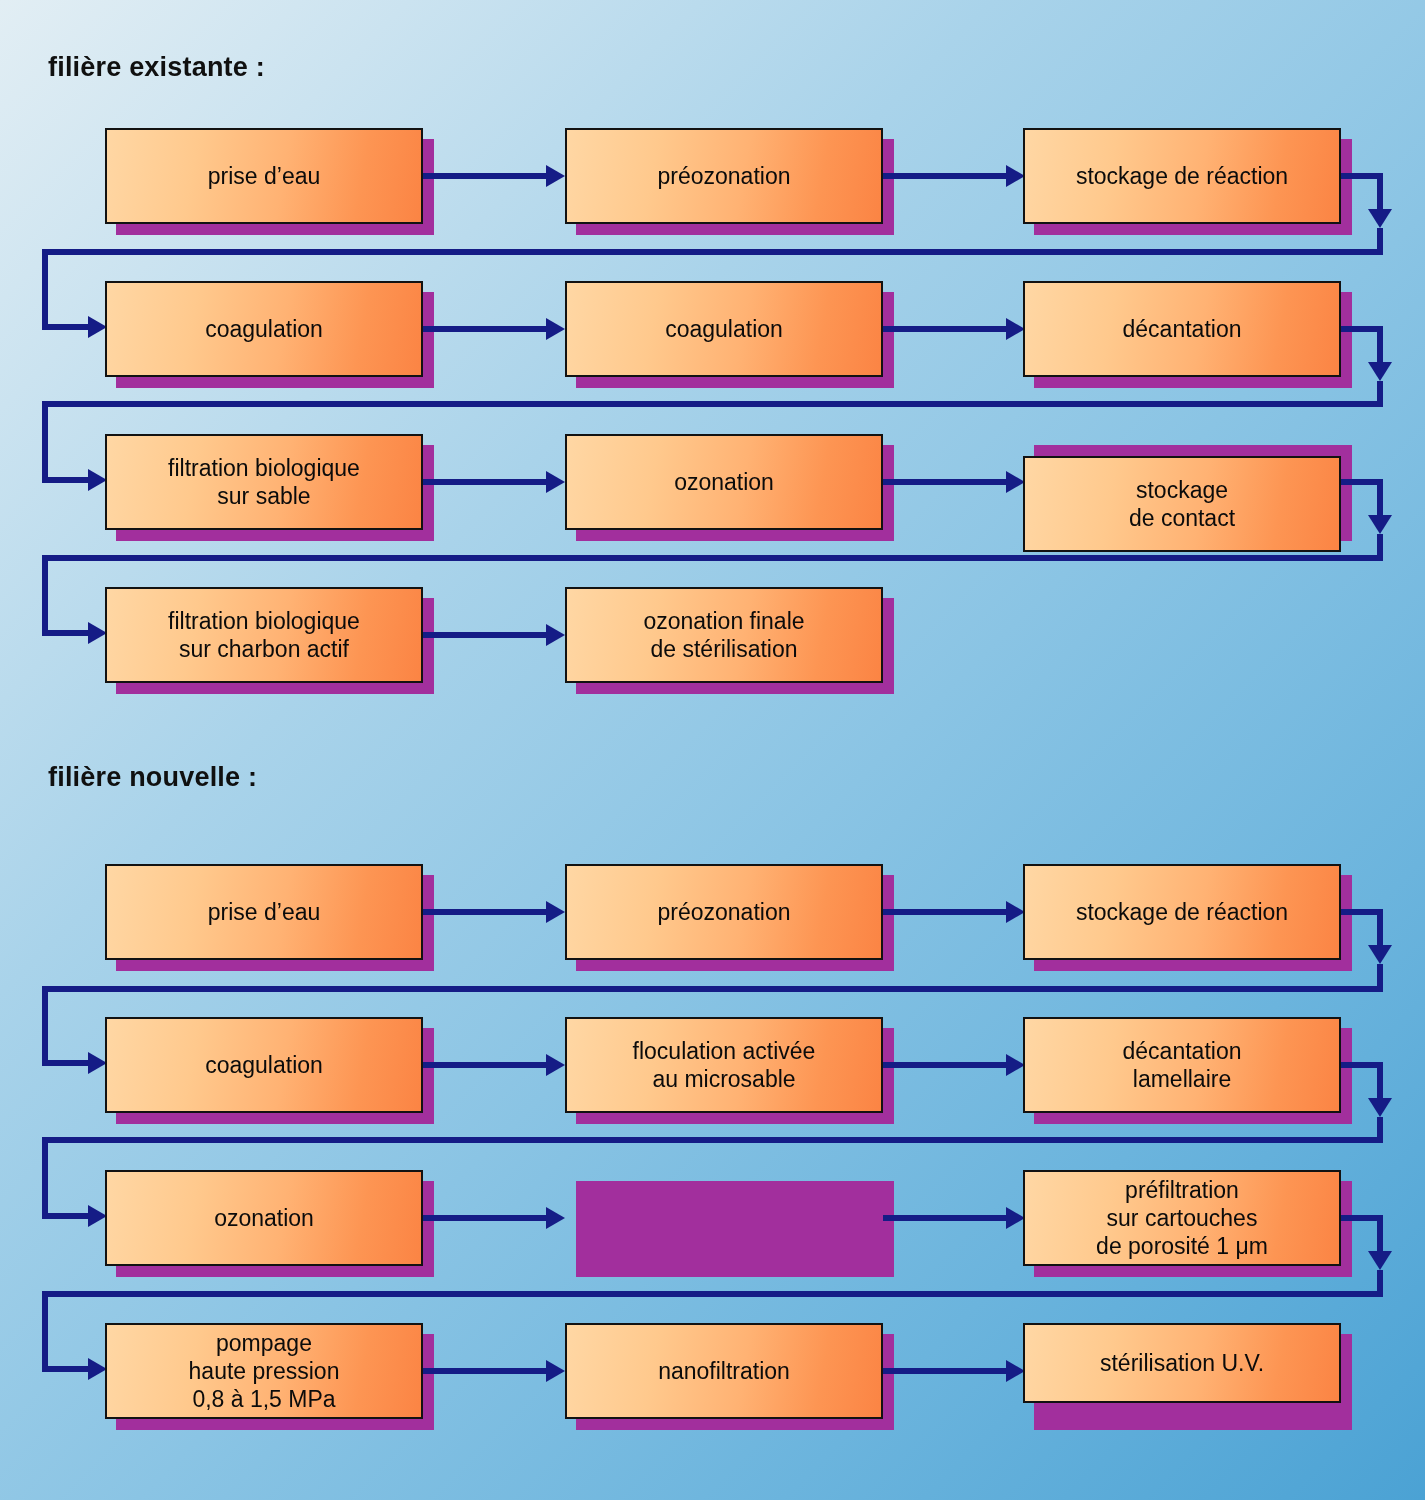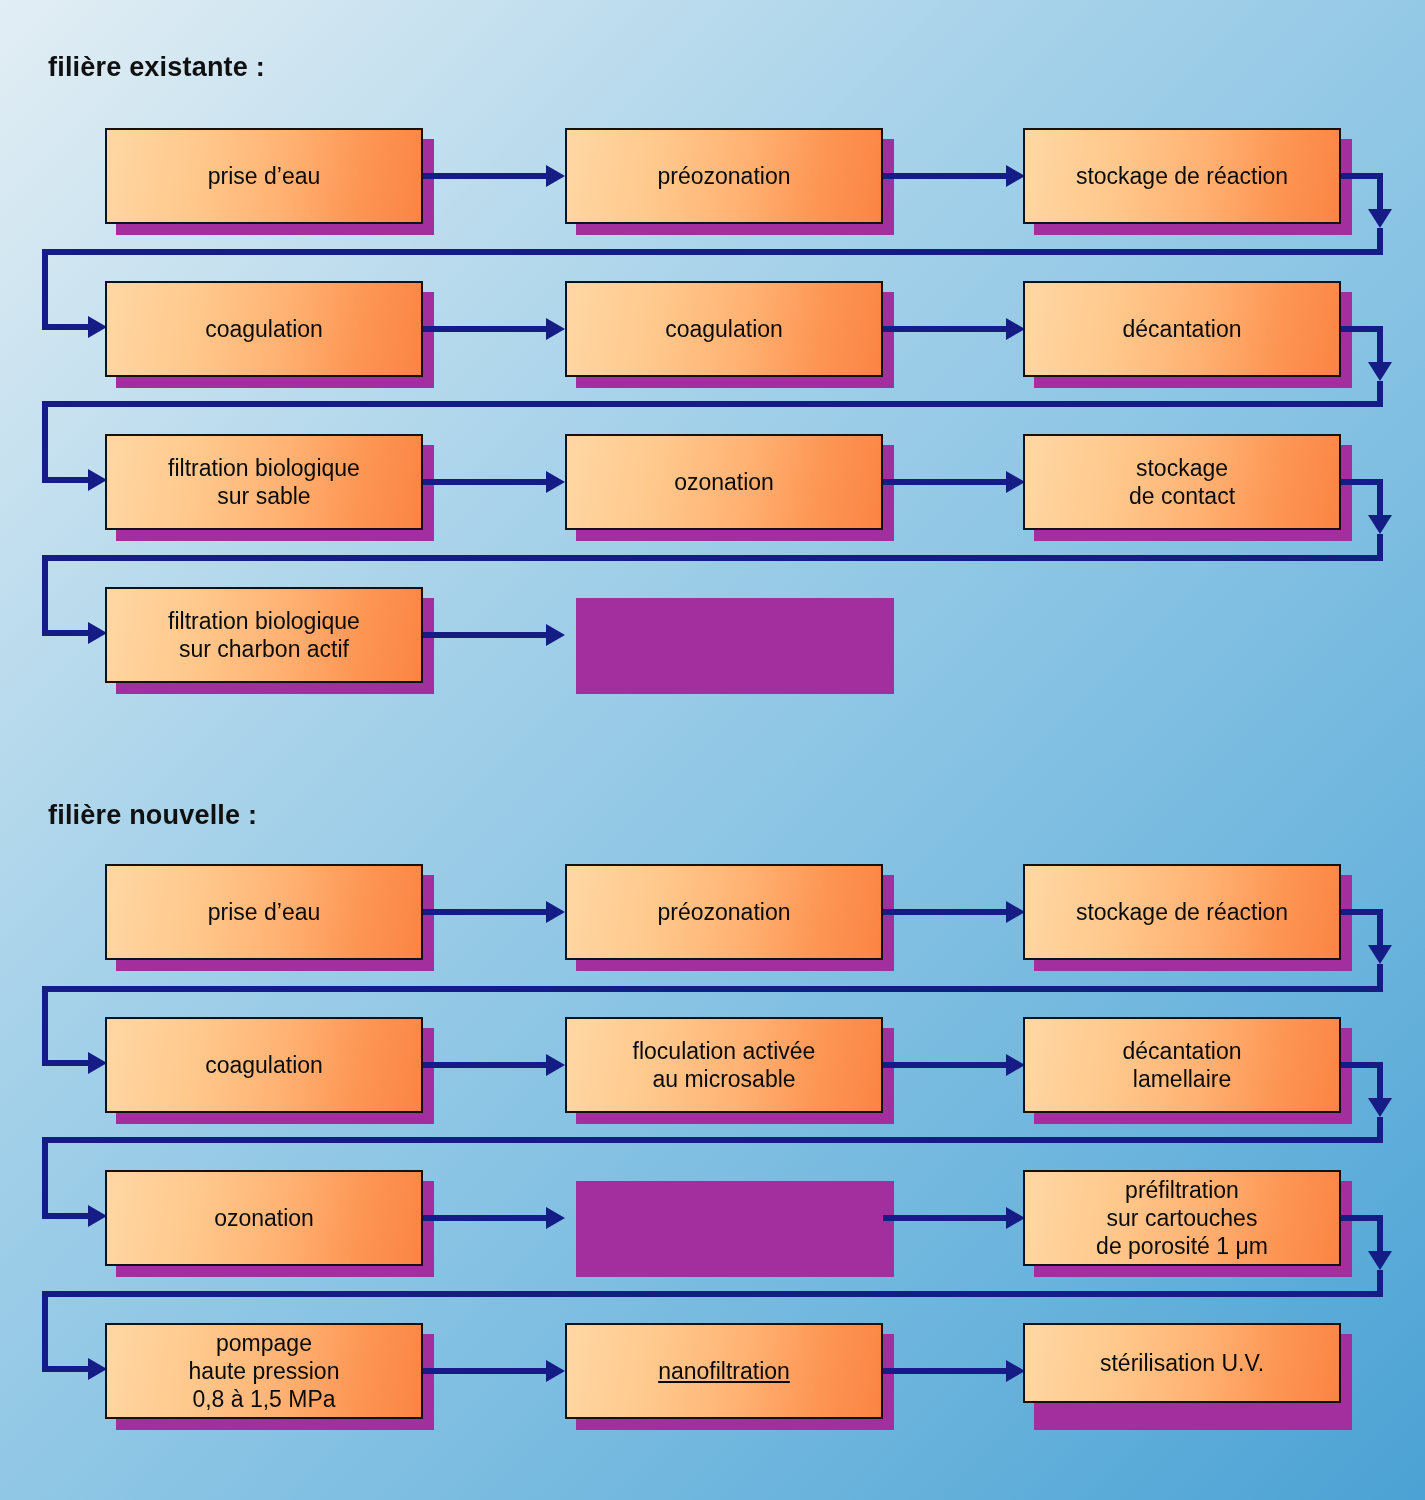--- a/index.html
+++ b/index.html
@@ -59,21 +59,21 @@
     border-top:19px solid #151c86;
   }
 </style>
 </head>
 <body>
 
 <div id="stage">
 
   <div class="section-title" style="left:48px;top:52px;">filière existante :</div>
 
-  <div class="section-title" style="left:48px;top:800px;">filière nouvelle :</div>
+  <div class="section-title" style="left:48px;top:762px;">filière nouvelle :</div>
 
   <div class="shadow" style="left:116px;top:139px;width:318px;height:96px;"></div>
   <div class="node" style="left:105px;top:128px;width:318px;height:96px;">
     <span class="lbl">prise d’eau</span>
     </div>
 
   <div class="shadow" style="left:576px;top:139px;width:318px;height:96px;"></div>
   <div class="node" style="left:565px;top:128px;width:318px;height:96px;">
     <span class="lbl">préozonation</span>
     </div>
@@ -131,21 +131,21 @@
     <span class="lbl">filtration biologique
 sur sable</span>
     </div>
 
   <div class="shadow" style="left:576px;top:445px;width:318px;height:96px;"></div>
   <div class="node" style="left:565px;top:434px;width:318px;height:96px;">
     <span class="lbl">ozonation</span>
     </div>
 
   <div class="shadow" style="left:1034px;top:445px;width:318px;height:96px;"></div>
-  <div class="node" style="left:1023px;top:434px;width:318px;height:96px;">
+  <div class="node" style="left:1023px;top:456px;width:318px;height:96px;">
     <span class="lbl">stockage
 de contact</span>
     </div>
 
   <div class="hline" style="left:423px;top:479px;width:123px;"></div>
   <div class="arrow-r" style="left:546px;top:471px;"></div>
   <div class="hline" style="left:883px;top:479px;width:123px;"></div>
   <div class="arrow-r" style="left:1006px;top:471px;"></div>
 
   <div class="hline" style="left:1341px;top:479px;width:42px;"></div>
@@ -157,20 +157,24 @@
   <div class="hline" style="left:42px;top:630px;width:46px;"></div>
   <div class="arrow-r" style="left:88px;top:622px;"></div>
 
   <div class="shadow" style="left:116px;top:598px;width:318px;height:96px;"></div>
   <div class="node" style="left:105px;top:587px;width:318px;height:96px;">
     <span class="lbl">filtration biologique
 sur charbon actif</span>
     </div>
 
   <div class="shadow" style="left:576px;top:598px;width:318px;height:96px;"></div>
+  <div class="node" style="left:565px;top:587px;width:318px;height:96px;">
+    <span class="lbl">ozonation finale
+de stérilisation</span>
+    </div>
 
   <div class="hline" style="left:423px;top:632px;width:123px;"></div>
   <div class="arrow-r" style="left:546px;top:624px;"></div>
 
   <div class="shadow" style="left:116px;top:875px;width:318px;height:96px;"></div>
   <div class="node" style="left:105px;top:864px;width:318px;height:96px;">
     <span class="lbl">prise d’eau</span>
     </div>
 
   <div class="shadow" style="left:576px;top:875px;width:318px;height:96px;"></div>
@@ -257,21 +261,21 @@
   <div class="arrow-r" style="left:88px;top:1358px;"></div>
 
   <div class="shadow" style="left:116px;top:1334px;width:318px;height:96px;"></div>
   <div class="node" style="left:105px;top:1323px;width:318px;height:96px;align-items:center;">
     <span class="lbl">pompage
 haute pression
 0,8 à 1,5 MPa</span>
     </div>
 
   <div class="shadow" style="left:576px;top:1334px;width:318px;height:96px;"></div>
-  <div class="node" style="left:565px;top:1323px;width:318px;height:96px;text-decoration:underline;">
+  <div class="node" style="left:565px;top:1323px;width:318px;height:96px;">
     <span class="lbl">nanofiltration</span>
     </div>
 
   <div class="shadow" style="left:1034px;top:1334px;width:318px;height:96px;"></div>
   <div class="node" style="left:1023px;top:1323px;width:318px;height:80px;">
     <span class="lbl">stérilisation U.V.</span>
     </div>
 
   <div class="hline" style="left:423px;top:1368px;width:123px;"></div>
   <div class="arrow-r" style="left:546px;top:1360px;"></div>

